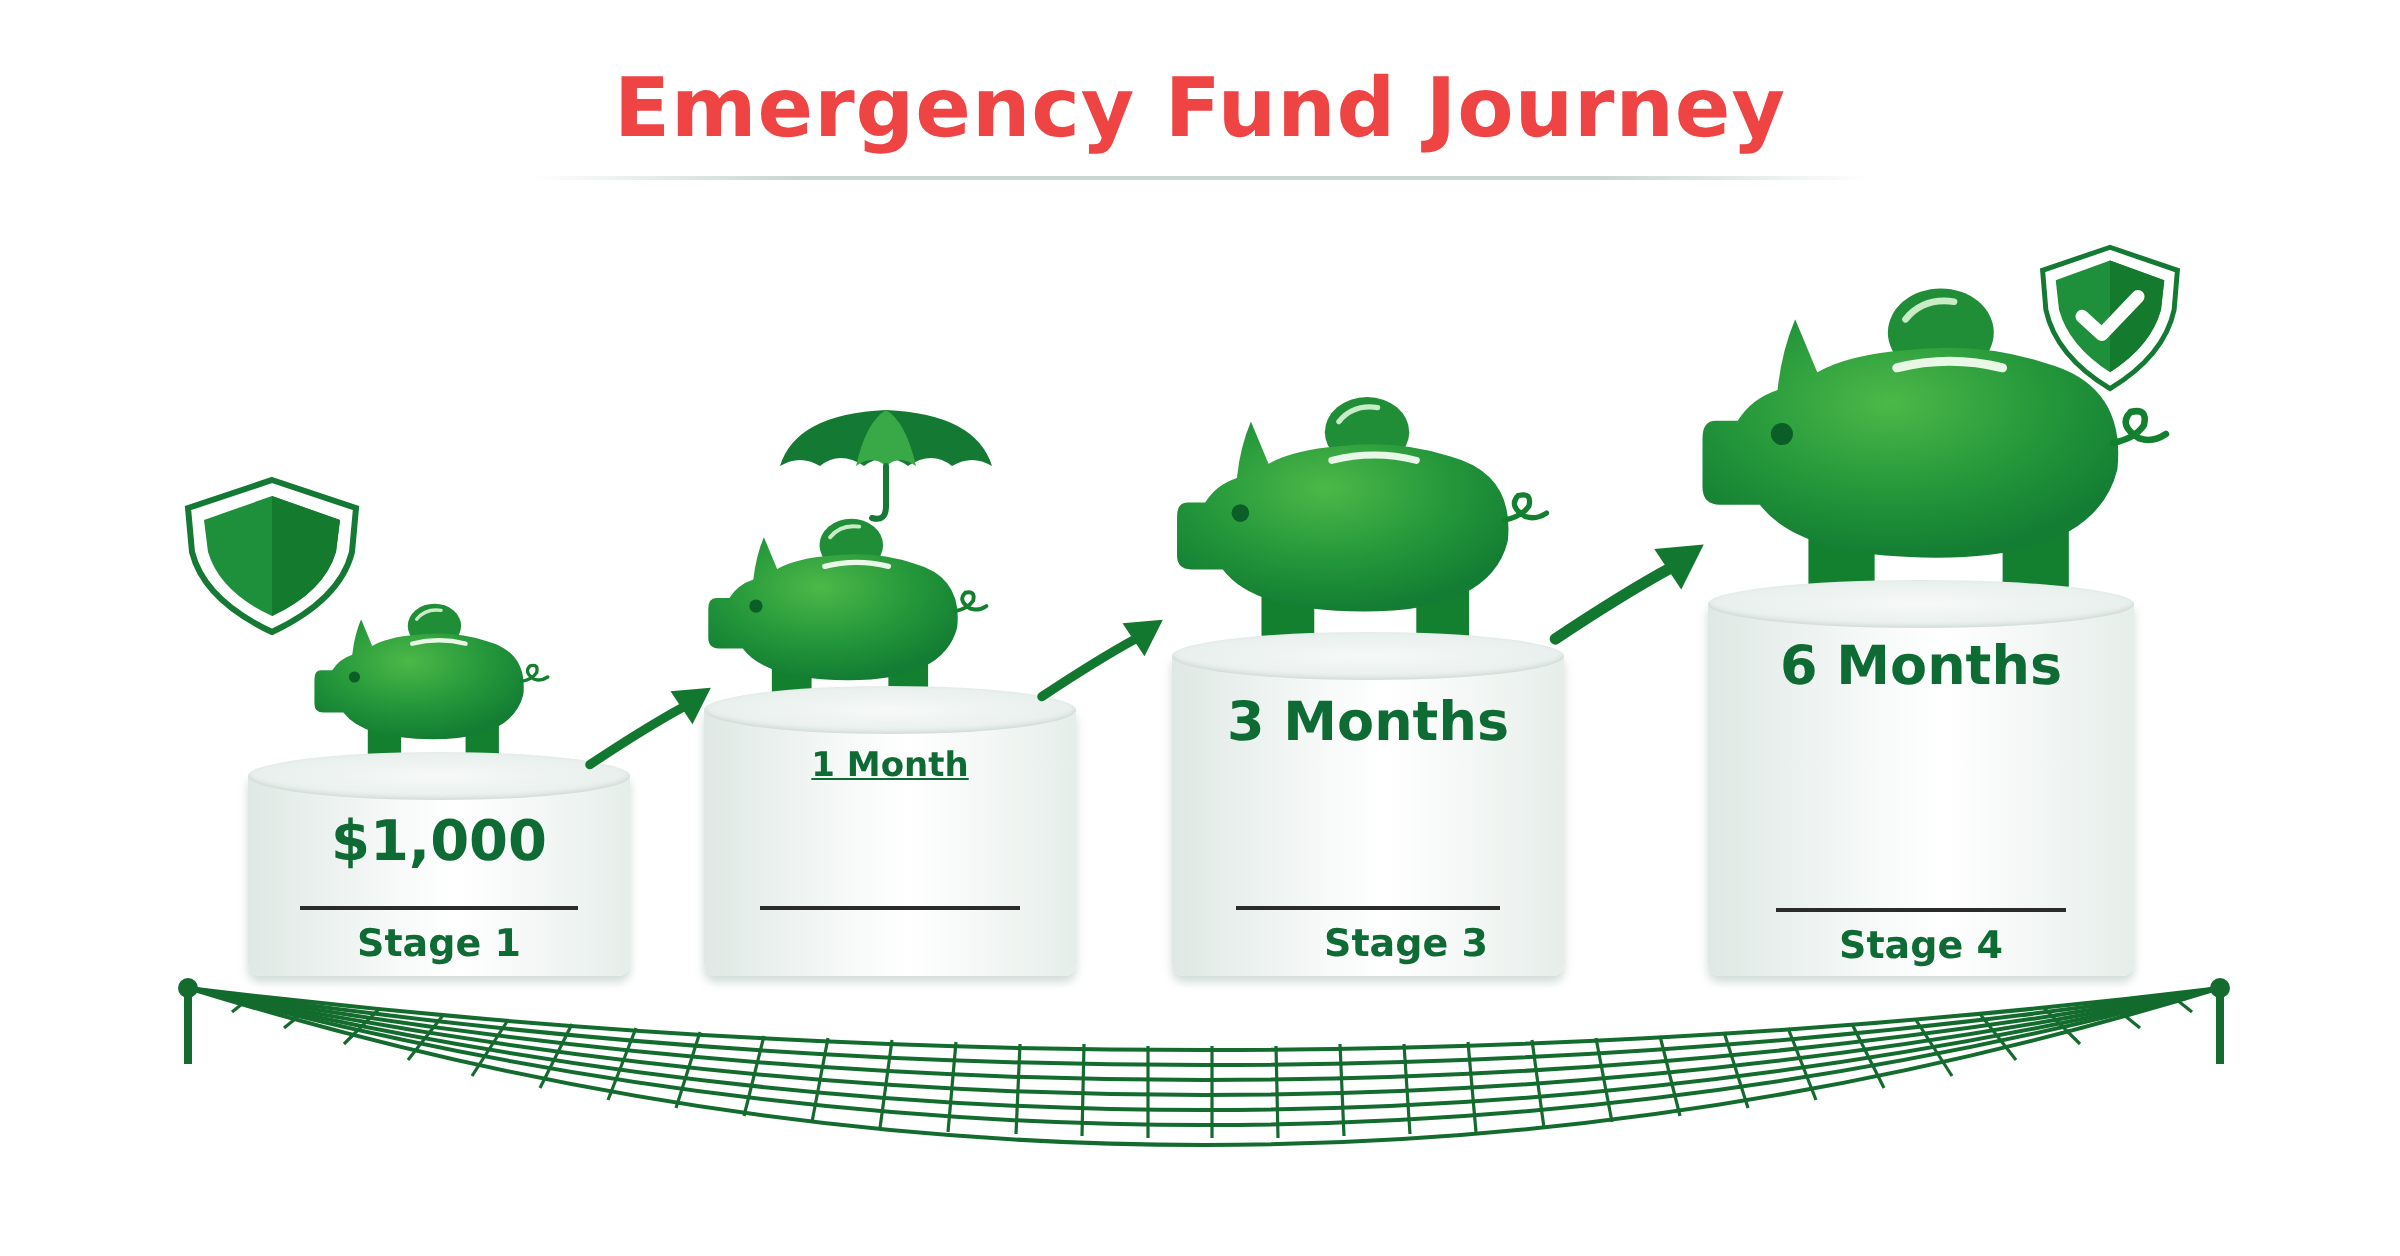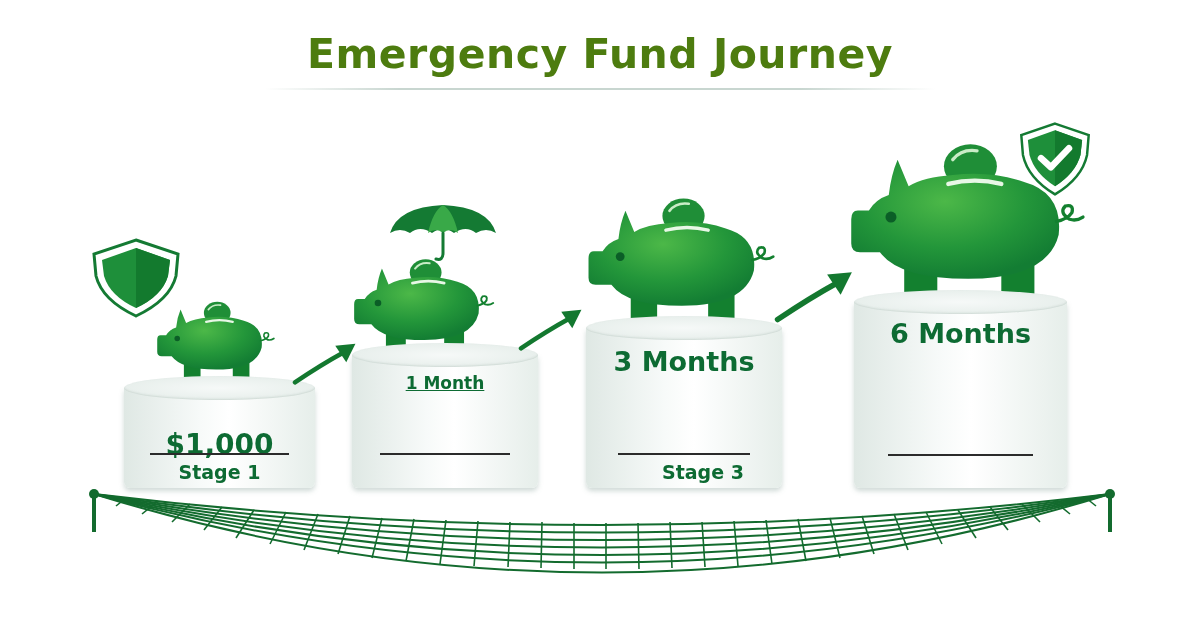--- a/index.html
+++ b/index.html
@@ -1,17 +1,17 @@
 <!DOCTYPE html>
 <html><head>
 <meta charset="utf-8">
 <style>
   html,body{margin:0;padding:0;background:#ffffff;}
   body{width:1200px;height:628px;position:relative;overflow:hidden;font-family:"DejaVu Sans","Liberation Sans",sans-serif;}
-  .title{position:absolute;left:0;width:1200px;top:30px;text-align:center;font-size:41px;font-weight:bold;color:#4d7c0f;letter-spacing:0.5px;}
+  .title{position:absolute;left:0;width:1200px;top:30px;text-align:center;font-size:41px;font-weight:bold;color:#ef4444;letter-spacing:0.5px;}
   .title-rule{position:absolute;left:265px;width:670px;top:88px;height:2px;background:linear-gradient(90deg,rgba(200,215,210,0),#c8d6d0 20%,#c8d6d0 80%,rgba(200,215,210,0));}
   .stage{position:absolute;}
   .pedestal{position:absolute;border-radius:0 0 6px 6px;background:linear-gradient(90deg,#dfe8e4 0%,#f7faf9 40%,#ffffff 55%,#e6eeea 100%);box-shadow:0 3px 5px rgba(120,150,140,0.35);}
   .pedestal-top{position:absolute;left:0;right:0;top:-12px;height:24px;border-radius:50%;background:radial-gradient(ellipse at center,#f6f9f8 0%,#e2ebe7 100%);box-shadow:0 -1px 2px rgba(150,170,160,0.3) inset;}
   .ped-value{position:absolute;left:0;right:0;text-align:center;font-weight:bold;color:#0d6b33;}
   .ped-rule{position:absolute;height:1.5px;background:#2b2b2b;}
   .ped-stage{position:absolute;left:0;right:0;text-align:center;font-weight:bold;color:#0d6b33;font-size:19px;}
   svg{position:absolute;overflow:visible;}
 </style>
 </head>
@@ -54,21 +54,21 @@
   <svg style="left:92px;top:238px" width="90" height="80" viewBox="0 0 90 80">
     <path d="M44 2 L86 16 L84 38 Q78 62 44 78 Q10 62 4 38 L2 16 Z" fill="#ffffff" stroke="#147a33" stroke-width="3"></path>
     <path d="M44 10 L78 22 L76 38 Q70 58 44 70 Q18 58 12 38 L10 22 Z" fill="#1e8f3a"></path>
     <path d="M44 10 L78 22 L76 38 Q70 58 44 70 Z" fill="#137a2e"></path>
   </svg>
   <svg style="left:155px;top:297px" width="120" height="88" viewBox="0 0 216 145">
       <use href="#piggy"></use>
     </svg>
   <div class="pedestal" style="left:124px;top:388px;width:191px;height:100px;">
     <div class="pedestal-top"></div>
-    <div class="ped-value" style="top:16px;font-size:28px;margin-top:24px;">$1,000</div>
+    <div class="ped-value" style="top:16px;font-size:28px;">$1,000</div>
     <div class="ped-rule" style="left:26px;right:26px;top:65px;"></div>
     <div class="ped-stage" style="top:73px;">Stage 1</div>
   </div>
 </div>
 
 <svg style="left:292px;top:342px" width="70" height="44" viewBox="0 -4 70 48">
     <use href="#arrow"></use>
   </svg>
 
 <div class="stage">
@@ -114,20 +114,21 @@
     <path d="M45 10 L78 22 L76 40 Q70 62 45 78 Z" fill="#137a2e"></path>
     <path d="M28 44 L40 55 L62 32" stroke="#ffffff" stroke-width="8" fill="none" stroke-linecap="round" stroke-linejoin="round"></path>
   </svg>
   <svg style="left:846px;top:142px" width="240" height="160" viewBox="0 0 216 145">
       <use href="#piggy"></use>
     </svg>
   <div class="pedestal" style="left:854px;top:302px;width:213px;height:186px;">
     <div class="pedestal-top"></div>
     <div class="ped-value" style="top:16px;font-size:27px;">6 Months</div>
     <div class="ped-rule" style="left:34px;right:34px;top:152px;"></div>
+    <div class="ped-stage" style="top:160px;">Stage 4</div>
   </div>
 </div>
 
 <svg style="left:86px;top:486px" width="1032" height="104" viewBox="0 0 1032 104">
   <g stroke="#136b2e" stroke-width="2" fill="none">
     <line x1="8" y1="8" x2="8" y2="46" stroke-width="4"></line>
     <line x1="1024" y1="8" x2="1024" y2="46" stroke-width="4"></line>
     <path d="M8 8 Q516 70 1024 8"></path>
     <path d="M8 8 Q516 85 1024 8"></path>
     <path d="M8 8 Q516 100 1024 8"></path>

